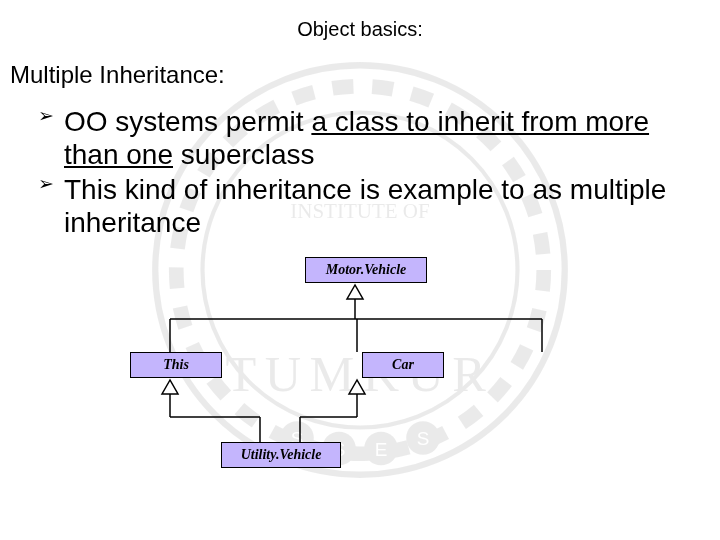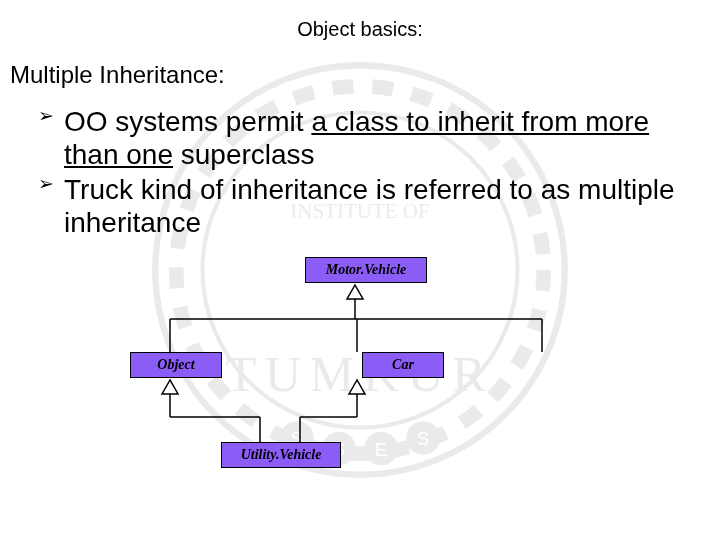--- a/index.html
+++ b/index.html
@@ -64,21 +64,21 @@
   .u { text-decoration: underline; }
   .diagram {
     position: relative;
     width: 500px;
     height: 220px;
     margin: 18px auto 0 auto;
   }
   .box {
     position: absolute;
     border: 1.5px solid #000;
-    background: #8b5cf6;
+    background: #c4b5fd;
     font-family: "Times New Roman", serif;
     font-weight: bold;
     font-style: italic;
     font-size: 14px;
     text-align: center;
     padding: 4px 10px;
     white-space: nowrap;
   }
   .box.motor   { left: 195px; top: 0;   width: 100px; }
   .box.truck   { left: 20px;  top: 95px; width: 70px; }
@@ -118,21 +118,21 @@
 </div>
 
 <div class="content">
   <h1 class="title">Object basics:</h1>
   <h2 class="subtitle">Multiple Inheritance:</h2>
 
   <ul class="bullets">
     <li>
       <span>OO systems permit </span><span class="u">a class to inherit from more than one</span><span> superclass</span>
     </li>
-    <li>Truck kind of inheritance is referred to as multiple inheritance</li>
+    <li>This kind of inheritance is example to as multiple inheritance</li>
   </ul>
 
   <div class="diagram">
     <svg class="connectors">
 
       <polygon points="245,28 237,42 253,42" fill="#fff" stroke="#000" stroke-width="1.5"></polygon>
 
       <line x1="245" y1="42" x2="245" y2="62" stroke="#000" stroke-width="1.5"></line>
 
       <line x1="60" y1="62" x2="432" y2="62" stroke="#000" stroke-width="1.5"></line>
@@ -146,17 +146,17 @@
       <line x1="60" y1="160" x2="150" y2="160" stroke="#000" stroke-width="1.5"></line>
       <line x1="150" y1="160" x2="150" y2="185" stroke="#000" stroke-width="1.5"></line>
 
       <polygon points="247,123 239,137 255,137" fill="#fff" stroke="#000" stroke-width="1.5"></polygon>
       <line x1="247" y1="137" x2="247" y2="160" stroke="#000" stroke-width="1.5"></line>
       <line x1="247" y1="160" x2="190" y2="160" stroke="#000" stroke-width="1.5"></line>
       <line x1="190" y1="160" x2="190" y2="185" stroke="#000" stroke-width="1.5"></line>
     </svg>
 
     <div class="box motor">Motor.Vehicle</div>
-    <div class="box truck">Object</div>
+    <div class="box truck">This</div>
     <div class="box car">Car</div>
     <div class="box utility">Utility.Vehicle</div>
   </div>
 </div>
 
 </body></html>

